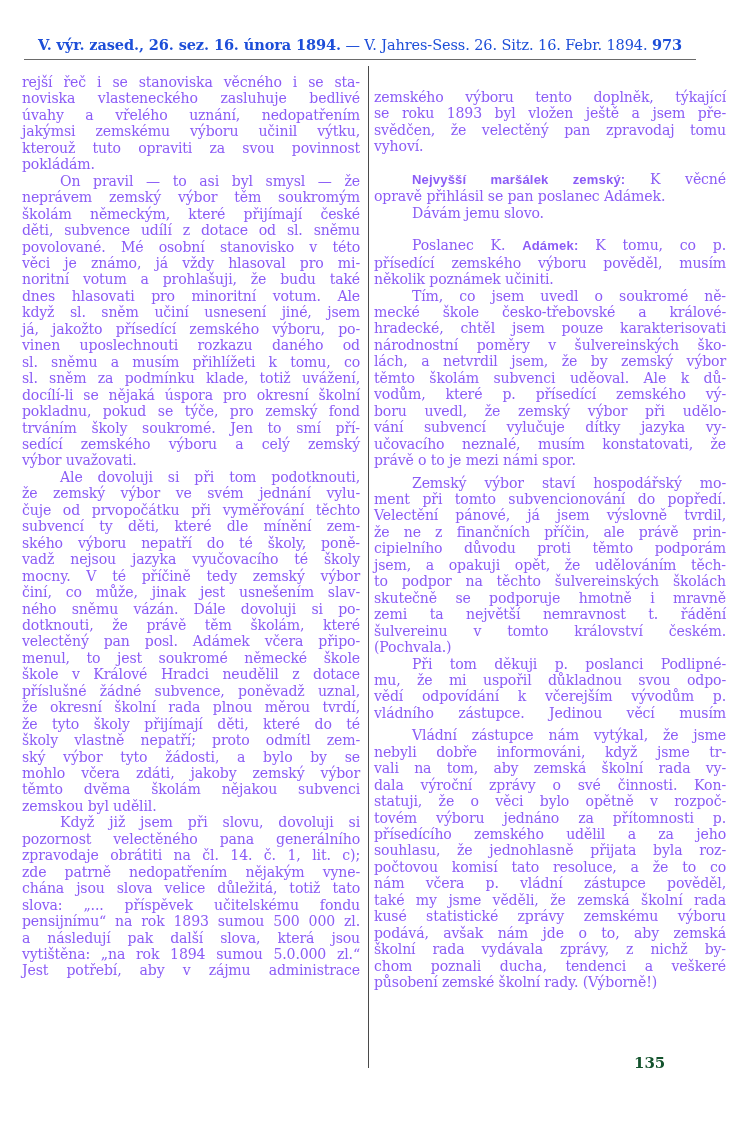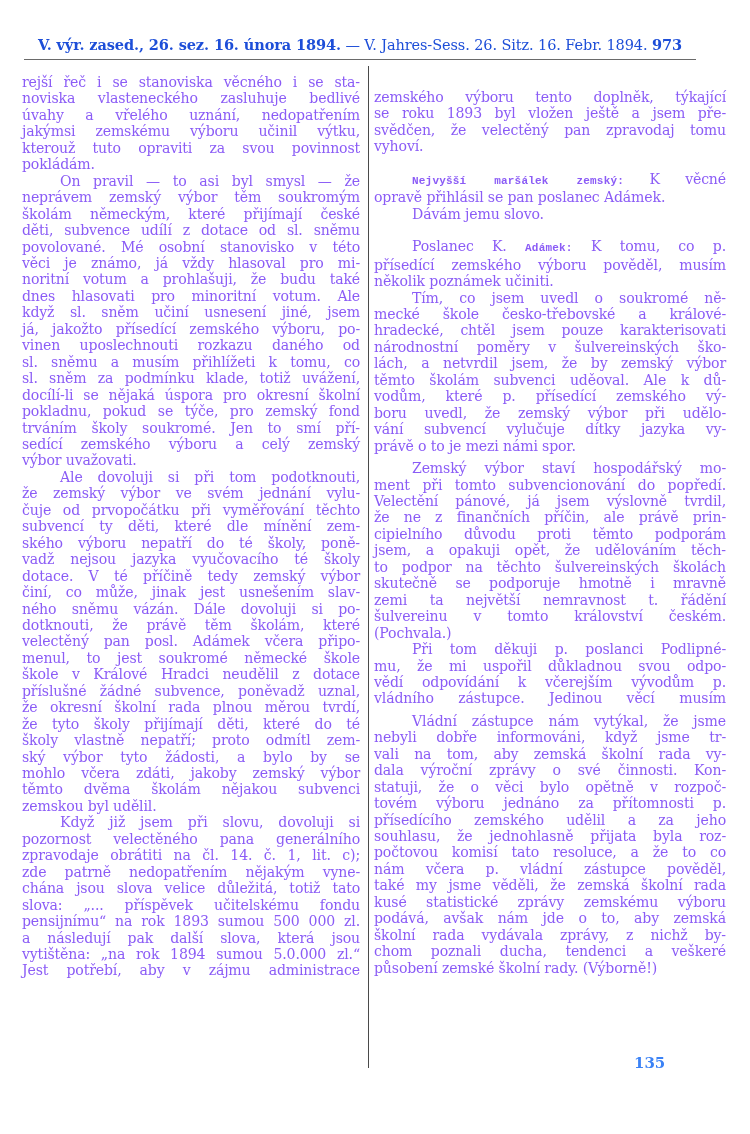--- a/index.html
+++ b/index.html
@@ -12,24 +12,24 @@
                    border-top: 1px solid #6a6a6a; }
     .col { position: absolute; top: 74px; font-size: 14.1px; line-height: 16.45px; color: #8b5cf6;
            text-align: justify; hyphens: none; letter-spacing: -0.15px; }
     .col-left { left: 22px; width: 338px; }
     .col-right { left: 374px; width: 352px; margin-top: 15px; }
     .divider { position: absolute; left: 368px; top: 66px; width: 0; height: 1002px;
                border-left: 1.2px solid #4a4a4a; }
     .line { display: block; white-space: nowrap; text-align-last: justify; text-align: justify; }
     .line.last { text-align-last: left; }
     .indent { padding-left: 38px; }
-    .speaker { font-family: Liberation Mono, monospace; font-weight: bold; font-size: 11px; letter-spacing: 0.2px; }
+    .speaker { font-family: Liberation Sans, sans-serif; font-weight: bold; font-size: 13px; letter-spacing: 0.2px; }
     .gap-s { height: 6px; }
     .gap-m { height: 16px; }
-    .page-num { position: absolute; left: 634px; top: 1054px; font-size: 15px; font-weight: bold; color: #3b82f6; }
+    .page-num { position: absolute; left: 634px; top: 1054px; font-size: 15px; font-weight: bold; color: #14532d; }
   </style>
 </head>
 <body>
 
 <div class="header">
   <b>V. výr. zased., 26. sez. 16. února 1894.</b>
   <span>—</span>
   <span>V. Jahres-Sess. 26. Sitz. 16. Febr. 1894.</span>
   <b>973</b>
 </div>
@@ -59,21 +59,21 @@
     <span class="line">pokladnu, pokud se týče, pro zemský fond</span>
     <span class="line">trváním školy soukromé. Jen to smí pří-</span>
     <span class="line">sedící zemského výboru a celý zemský</span>
     <span class="line last">výbor uvažovati.</span>
     <span class="line indent">Ale dovoluji si při tom podotknouti,</span>
     <span class="line">že zemský výbor ve svém jednání vylu-</span>
     <span class="line">čuje od prvopočátku při vyměřování těchto</span>
     <span class="line">subvencí ty děti, které dle mínění zem-</span>
     <span class="line">ského výboru nepatří do té školy, poně-</span>
     <span class="line">vadž nejsou jazyka vyučovacího té školy</span>
-    <span class="line">dotace. V té příčině tedy zemský výbor</span>
+    <span class="line">mocny. V té příčině tedy zemský výbor</span>
     <span class="line">činí, co může, jinak jest usnešením slav-</span>
     <span class="line">ného sněmu vázán. Dále dovoluji si po-</span>
     <span class="line">dotknouti, že právě těm školám, které</span>
     <span class="line">velectěný pan posl. Adámek včera připo-</span>
     <span class="line">menul, to jest soukromé německé škole</span>
     <span class="line">škole v Králové Hradci neudělil z dotace</span>
     <span class="line">příslušné žádné subvence, poněvadž uznal,</span>
     <span class="line">že okresní školní rada plnou měrou tvrdí,</span>
     <span class="line">že tyto školy přijímají děti, které do té</span>
     <span class="line">školy vlastně nepatří; proto odmítl zem-</span>
@@ -126,20 +126,21 @@
   <div>
       <span class="line indent">Tím, co jsem uvedl o soukromé ně-</span>
       <span class="line">mecké škole česko-třebovské a králové-</span>
       <span class="line">hradecké, chtěl jsem pouze karakterisovati</span>
       <span class="line">národnostní poměry v šulvereinských ško-</span>
       <span class="line">lách, a netvrdil jsem, že by zemský výbor</span>
       <span class="line">těmto školám subvenci uděoval. Ale k dů-</span>
       <span class="line">vodům, které p. přísedící zemského vý-</span>
       <span class="line">boru uvedl, že zemský výbor při udělo-</span>
       <span class="line">vání subvencí vylučuje dítky jazyka vy-</span>
+      <span class="line">učovacího neznalé, musím konstatovati, že</span>
       <span class="line last">právě o to je mezi námi spor.</span>
     </div>
   <div class="gap-s"></div>
   <div>
       <span class="line indent">Zemský výbor staví hospodářský mo-</span>
       <span class="line">ment při tomto subvencionování do popředí.</span>
       <span class="line">Velectění pánové, já jsem výslovně tvrdil,</span>
       <span class="line">že ne z finančních příčin, ale právě prin-</span>
       <span class="line">cipielního důvodu proti těmto podporám</span>
       <span class="line">jsem, a opakuji opět, že udělováním těch-</span>

